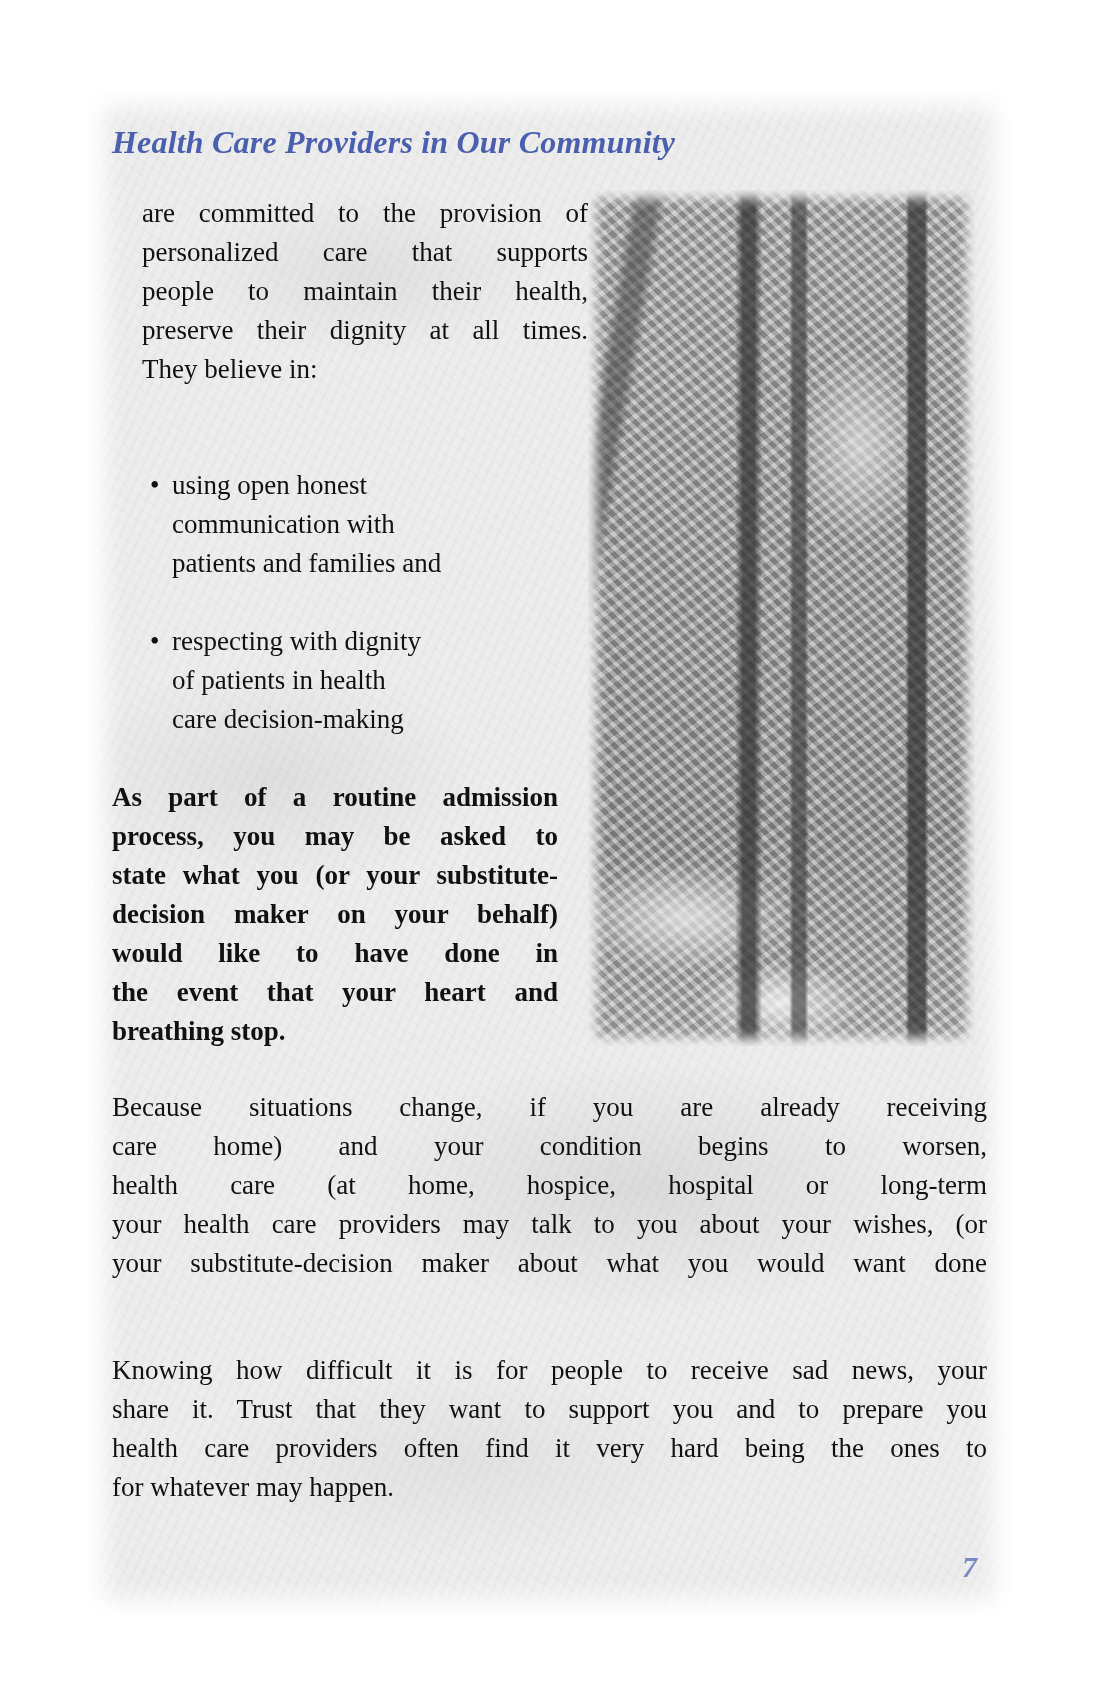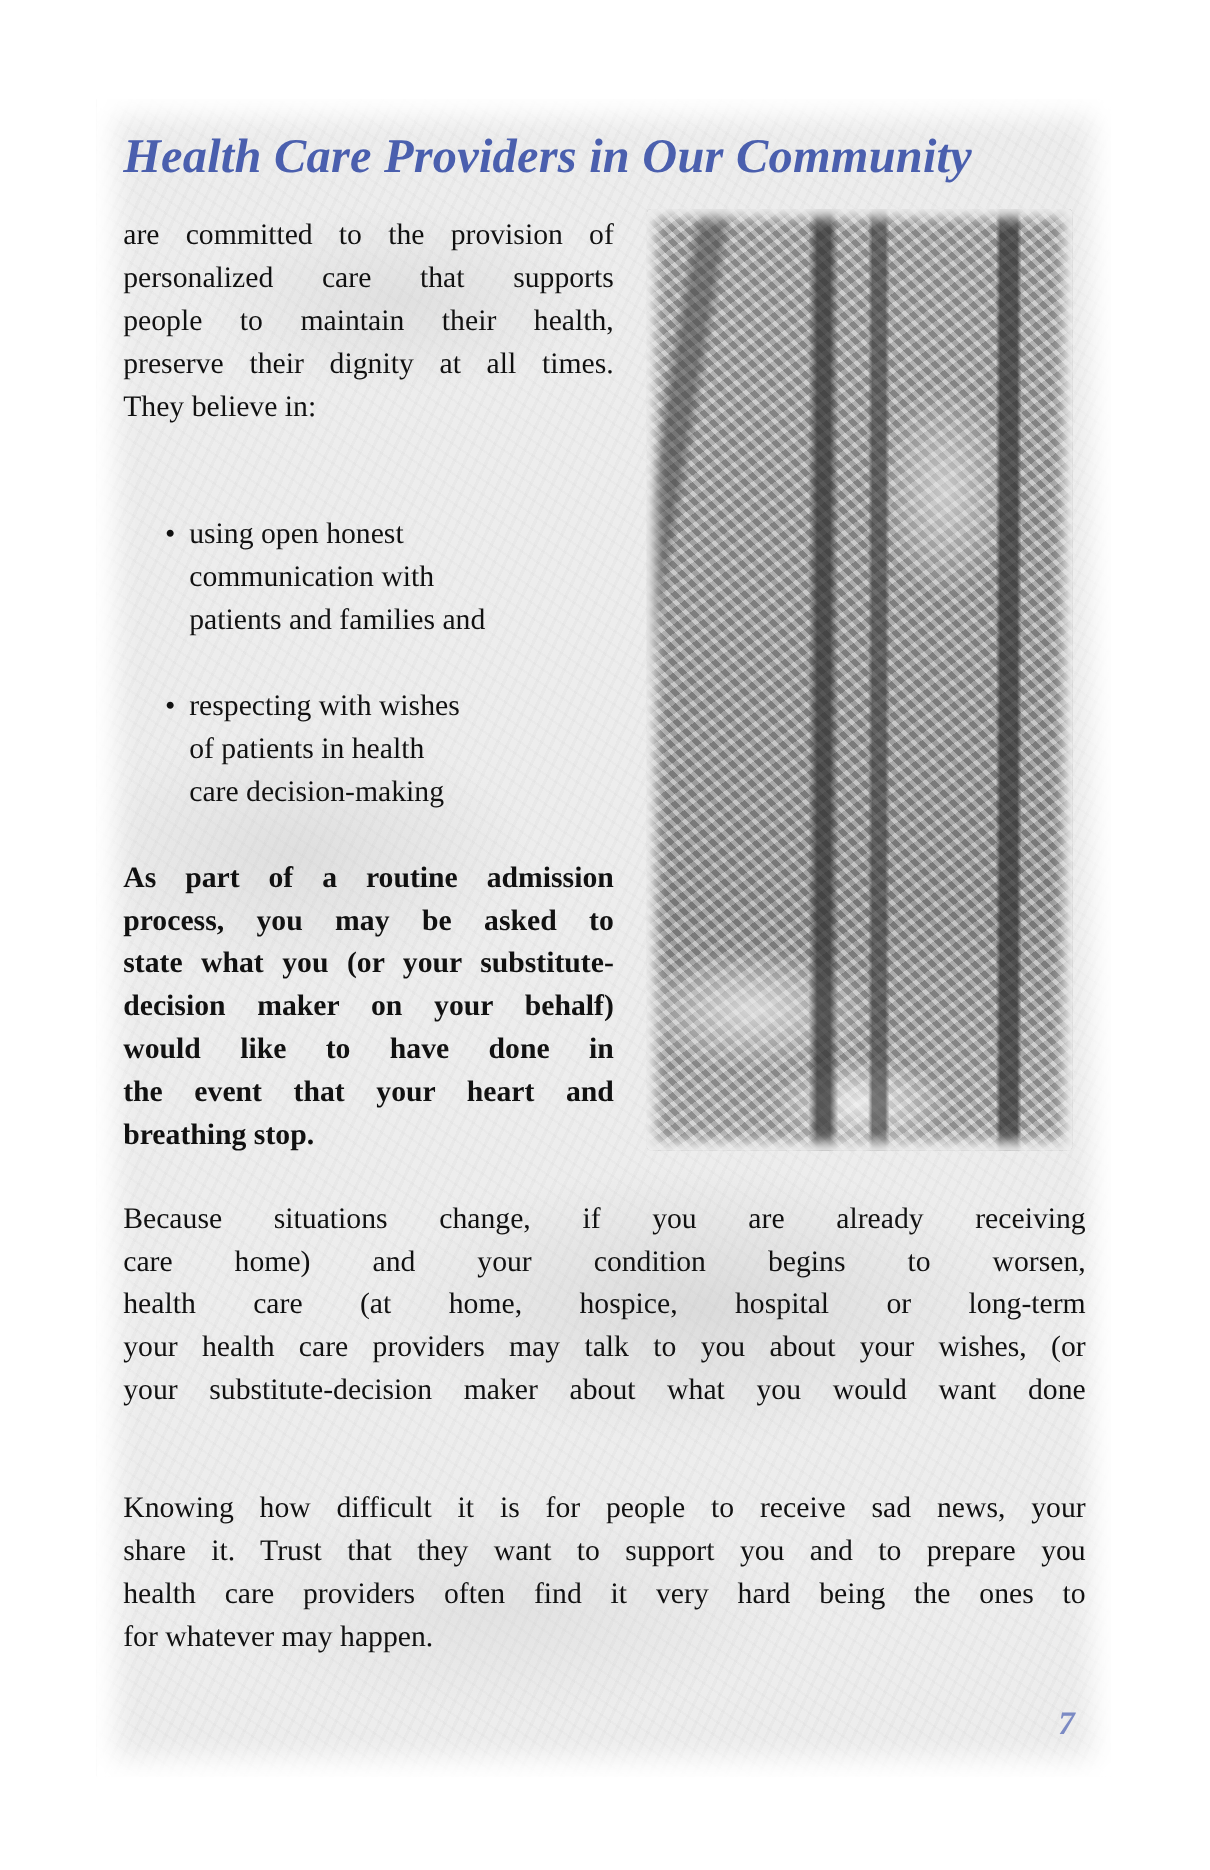--- a/index.html
+++ b/index.html
@@ -34,21 +34,21 @@
       filter: blur(0.3px);
     }
     .title {
       position: absolute;
       left: 112px;
       top: 116px;
       margin: 0;
       font-family: "Liberation Serif", "DejaVu Serif", serif;
       font-style: italic;
       font-weight: bold;
-      font-size: 44px;
+      font-size: 32px;
       line-height: 52px;
       color: #4a5fae;
       letter-spacing: 0.2px;
       white-space: nowrap;
     }
     .photo {
       position: absolute;
       left: 588px;
       top: 190px;
       width: 387px;
@@ -72,21 +72,21 @@
       font-size: 27px;
       line-height: 39px;
       margin: 0;
       color: #111111;
     }
     .col-left {
       left: 112px;
       width: 446px;
       text-align: justify;
     }
-    .para-intro { top: 194px; }
+    .para-intro { top: 194px; margin-left: 30px; }
     .line { display: block; white-space: nowrap; }
     .justify-line {
       display: block;
       text-align: justify;
       text-align-last: justify;
       white-space: normal;
     }
     .bullet-list {
       position: absolute;
       left: 148px;
@@ -147,21 +147,21 @@
     <span class="bullet-dot">•</span>
     <span class="line">using open honest</span>
     <span class="line">communication with</span>
     <span class="line">patients and families and</span>
   </li>
 </ul>
 
 <ul class="bullet-list bullet-2">
   <li class="bullet-item">
     <span class="bullet-dot">•</span>
-    <span class="line">respecting with wishes</span>
+    <span class="line">respecting with dignity</span>
     <span class="line">of patients in health</span>
     <span class="line">care decision-making</span>
   </li>
 </ul>
 
 <p class="text col-left para-admission">
   <span class="justify-line">As part of a routine admission</span>
   <span class="justify-line">process, you may be asked to</span>
   <span class="justify-line">state what you (or your substitute-</span>
   <span class="justify-line">decision maker on your behalf)</span>

